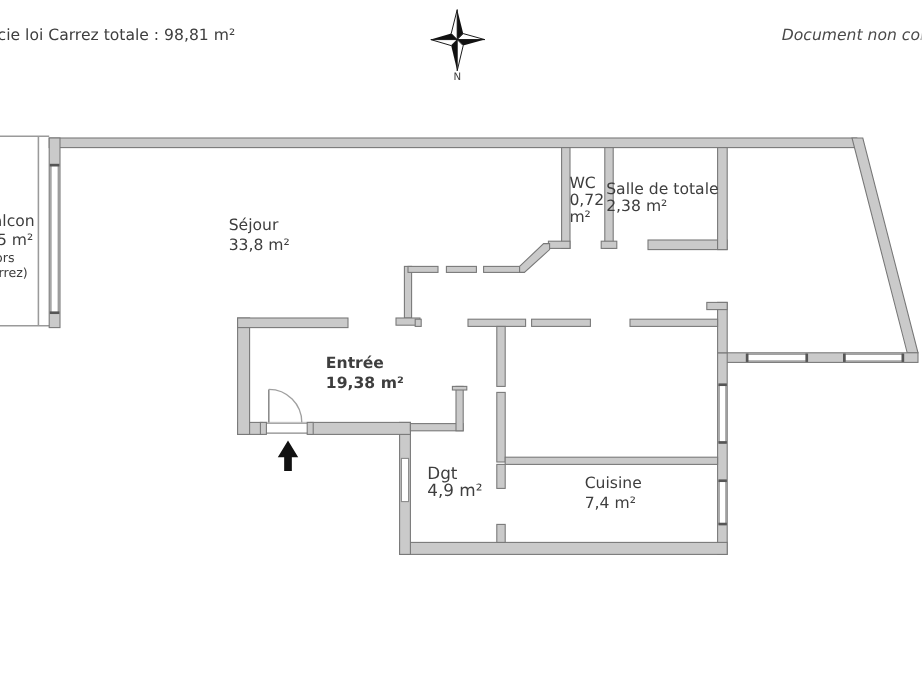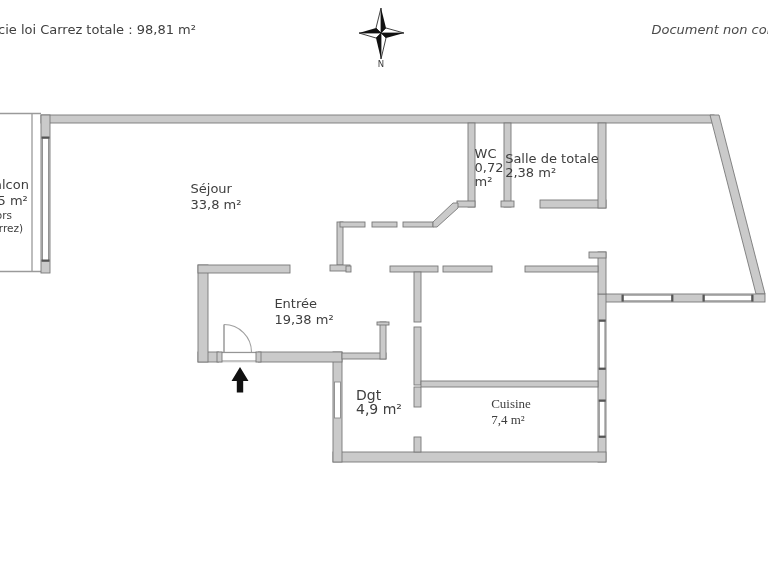--- a/index.html
+++ b/index.html
@@ -8,28 +8,28 @@
   .plan-svg{position:absolute;left:0;top:0;}
   .hdr{position:absolute;font-size:13px;white-space:nowrap;}
   .hdr-left{left:-2px;top:22px;}
   .hdr-right{right:-4px;top:22px;font-style:italic;color:#4a4a4a;}
   .room-label{position:absolute;transform:translateX(-50%);
               font-size:13px;line-height:16px;white-space:nowrap;}
   .room-label .small{font-size:10.5px;line-height:12.5px;}
   .tight{line-height:14px;}
   .lbl-balcon{left:7px;top:177px;}
   .lbl-sejour{left:216px;top:181px;}
-  .lbl-entree{left:304px;top:296px;}
+  .lbl-entree{left:304px;top:296px;font-weight:bold;}
   .lbl-wc{left:489px;top:147px;}
   .lbl-sdb{left:552px;top:152px;}
   .lbl-degagement{left:511px;top:224px;}
   .lbl-chambre2{left:670px;top:206px;}
   .lbl-chambre1{left:515px;top:313px;}
   .lbl-dgt{left:379px;top:388px;font-size:14px;}
-  .lbl-cuisine{left:511px;top:396px;font-family:Liberation Serif, serif;}
+  .lbl-cuisine{left:511px;top:396px;}
 </style>
 </head>
 <body>
 
 <div class="plan">
 
   <svg class="plan-svg" width="768" height="576" viewBox="0 0 768 576">
 
     <g stroke="#9a9a9a" stroke-width="1.3">
       <line x1="0" y1="113.5" x2="41" y2="113.5"></line>

